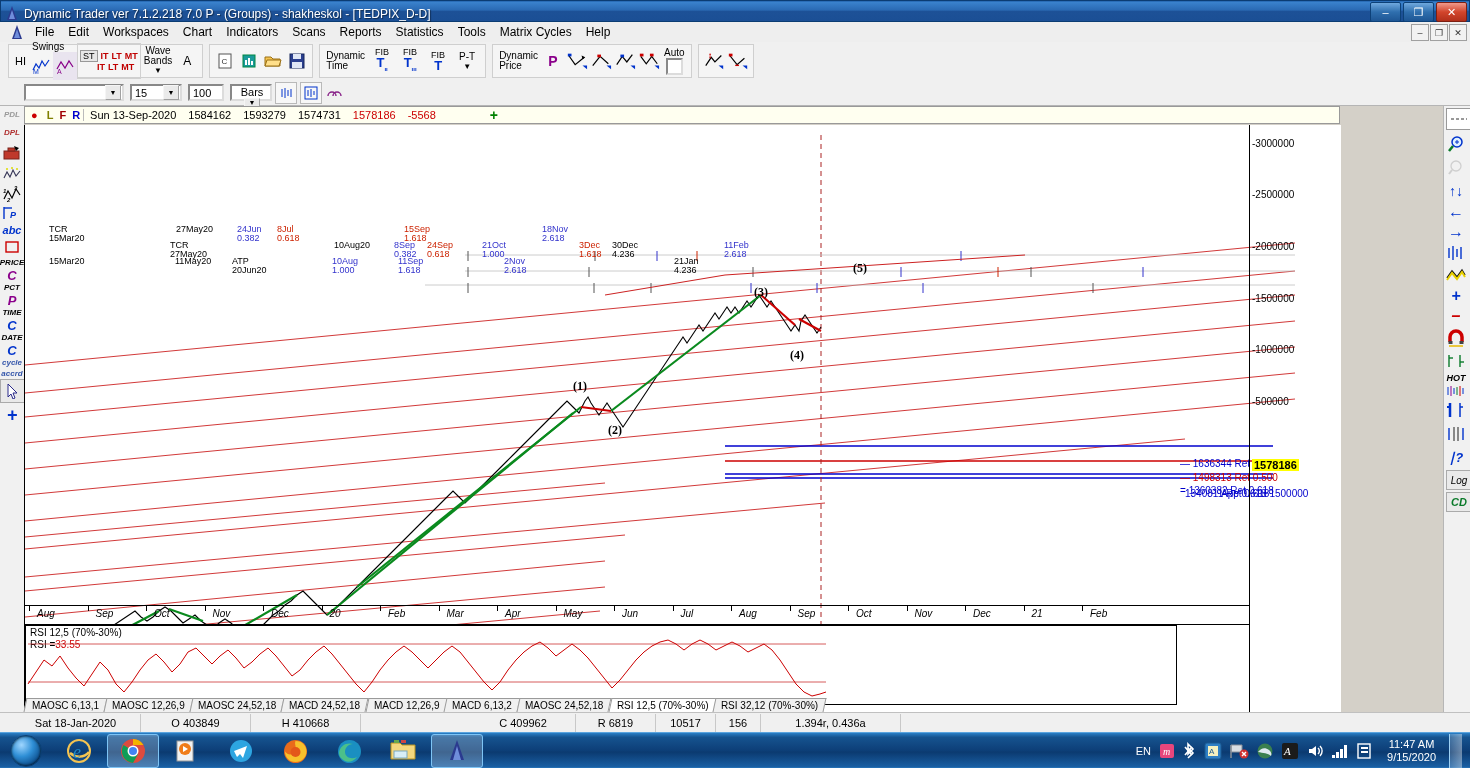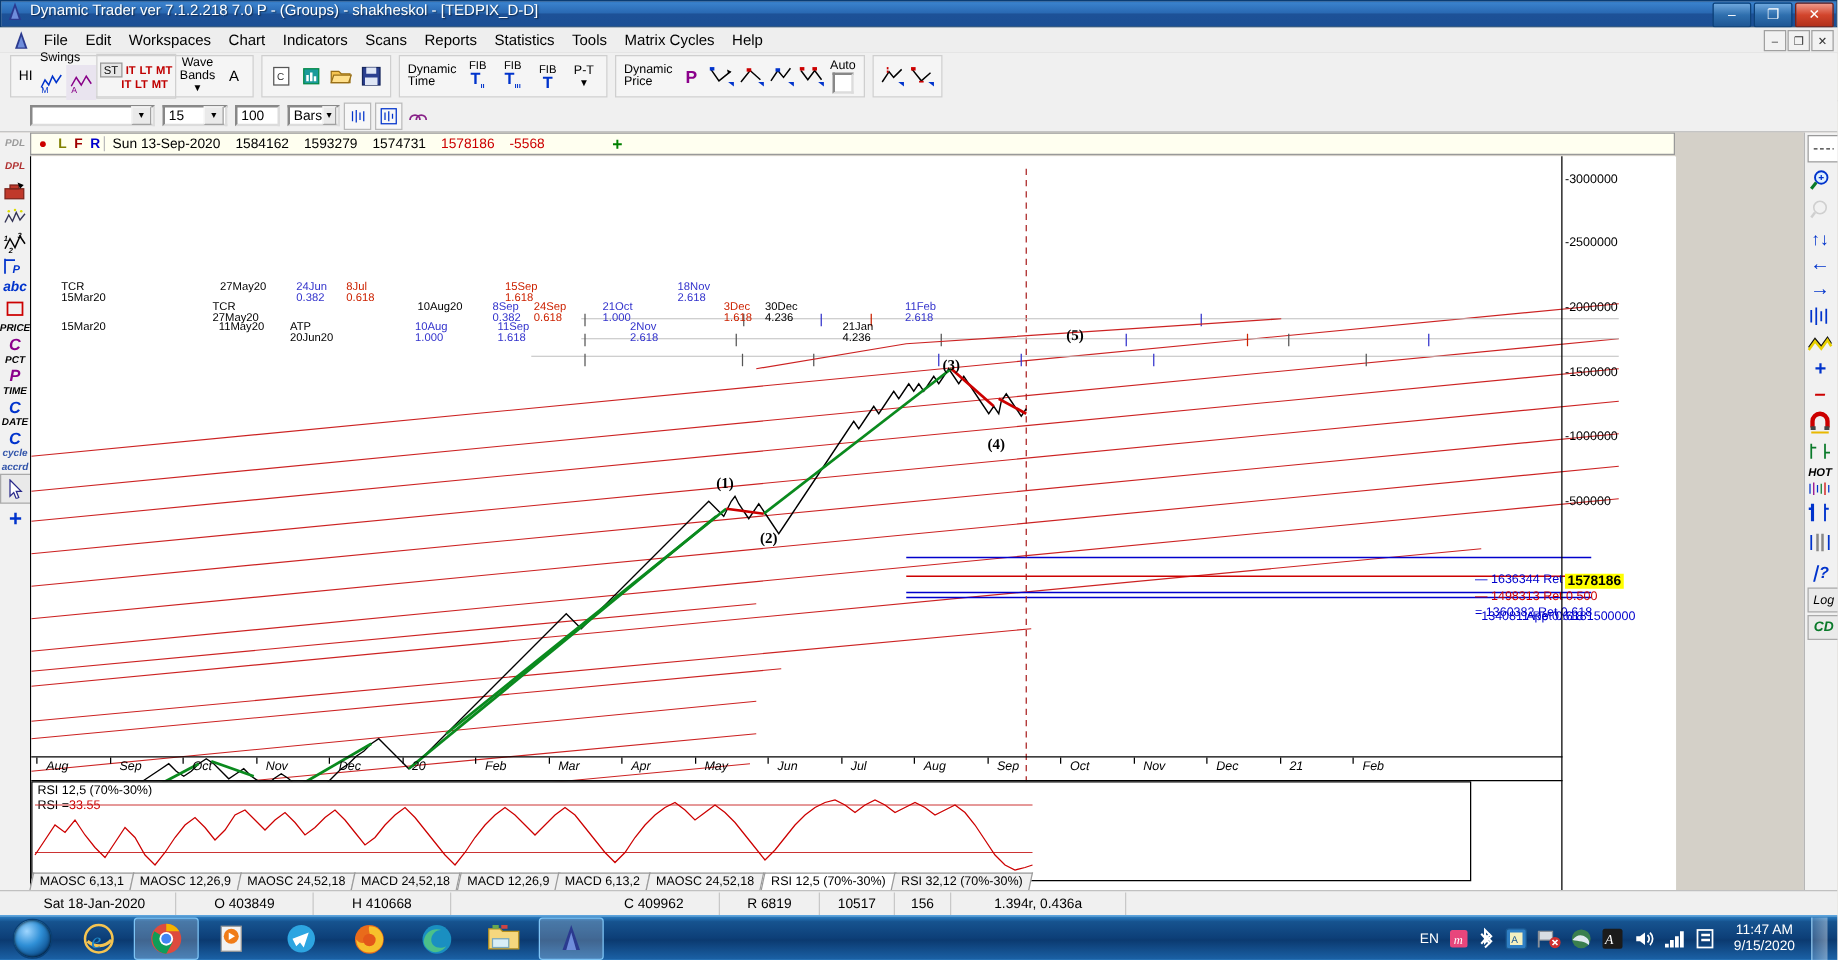--- a/index.html
+++ b/index.html
@@ -2,21 +2,21 @@
 <html><head>
 <meta charset="utf-8">
 <style>
   html,body{margin:0;padding:0;}
   body{width:1470px;height:768px;overflow:hidden;font-family:"Liberation Sans",sans-serif;font-size:11px;background:#d4d0c8;}
   .app{position:relative;width:1470px;height:768px;}
 
   
   .titlebar{position:absolute;left:0;top:0;width:1470px;height:22px;
     background:linear-gradient(to bottom,#1f5fa9 0%,#3a82cd 6%,#2a6ab4 45%,#1d5197 52%,#1b4f95 100%);
-    border:1px solid #0b3c73;box-sizing:border-box;display:flex;align-items:flex-start;}
+    border:1px solid #0b3c73;box-sizing:border-box;display:flex;align-items:flex-end;}
   .tb-icon{width:16px;height:16px;margin:0 4px 0 3px;position:relative;flex:none;}
   .flame{position:absolute;left:3px;top:1px;width:0;height:0;border-left:5px solid transparent;border-right:5px solid transparent;border-bottom:14px solid #2b3a8f;}
   .flame2{position:absolute;left:5px;top:5px;width:0;height:0;border-left:3px solid transparent;border-right:3px solid transparent;border-bottom:9px solid #6f8ddb;}
   .tb-title{color:#fff;font-size:12px;font-family:"Liberation Sans",sans-serif;text-shadow:1px 1px 1px rgba(0,0,0,.5);white-space:nowrap;}
   .tb-btns{position:absolute;right:2px;top:1px;display:flex;gap:2px;}
   .tb-btn{width:29px;height:18px;border:1px solid #0d4178;border-radius:2px;
     background:linear-gradient(to bottom,#6fa8de,#2f6fae 50%,#1e5694);
     color:#fff;font-size:11px;display:flex;align-items:center;justify-content:center;line-height:1;}
   .tb-btn.close{background:linear-gradient(to bottom,#f09a8c,#d2452c 50%,#b2301b);border-color:#7d2013;}
 
@@ -289,21 +289,21 @@
       <span title=""></span>
       <span class="arrow">▼</span>
     </div>
     <div class="combo" style="width:52px;margin-left:6px;">
       <span>15</span>
       <span class="arrow">▼</span>
     </div>
     <div class="txtbox" style="width:36px;margin-left:6px;">
       <span>100</span>
     </div>
-    <div class="combo" style="width:42px;margin-left:6px;">
+    <div class="combo" style="width:42px;margin-left:6px;flex-direction:column;">
       <span>Bars</span>
       <span class="arrow">▼</span>
     </div>
     <div class="tb2btn">
       <svg width="14" height="14" viewBox="0 0 14 14">
           <line x1="3" y1="3" x2="3" y2="11" stroke="#0033cc"></line>
           <line x1="6" y1="2" x2="6" y2="12" stroke="#0033cc"></line>
           <line x1="9" y1="4" x2="9" y2="10" stroke="#0033cc"></line>
           <line x1="12" y1="3" x2="12" y2="11" stroke="#0033cc"></line>
         </svg>

